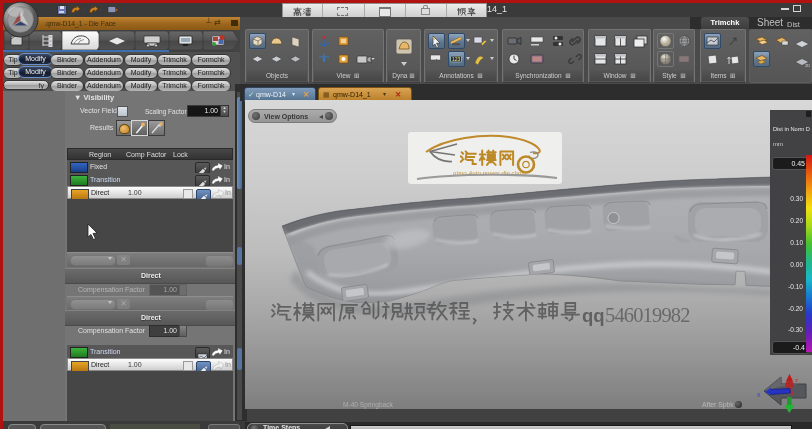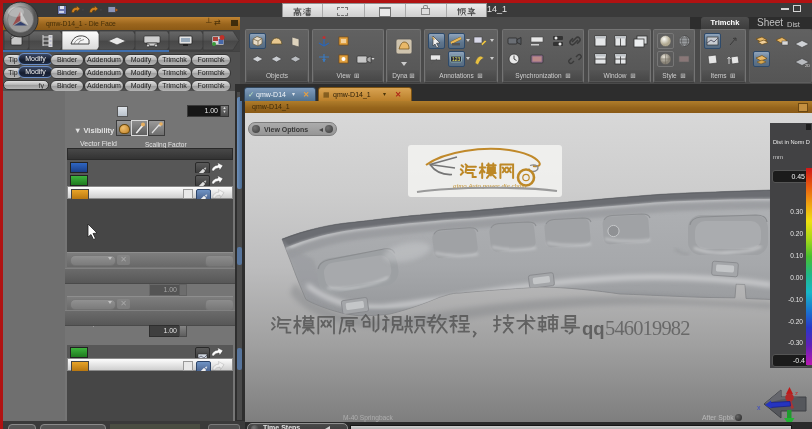--- a/index.html
+++ b/index.html
@@ -173,21 +173,21 @@
   <div class="pill" style="left:81px;top:27.5px;width:38px;">Addendum</div>
   <div class="pill" style="left:121px;top:27.5px;width:32px;">Modify</div>
   <div class="pill" style="left:154px;top:27.5px;width:33px;">Trimchk</div>
   <div class="pill" style="left:188px;top:27.5px;width:38px;">Formchk</div>
 </div>
 
 <div class="abs" style="left:3px;top:91px;width:62px;height:330px;background:#6f6f6f;"></div>
 
 <div class="abs" style="left:65px;top:91px;width:170px;height:330px;background:#757575;" id="panel">
   <style>
-    .plabel{position:absolute;font-size:7px;color:#e2e2e2;white-space:nowrap;margin-top:33px;}
+    .plabel{position:absolute;font-size:7px;color:#e2e2e2;white-space:nowrap;}
     .rowico{position:absolute;width:13px;height:10px;background:linear-gradient(#5a5a5a,#3c3c3c);border:1px solid #2a2a2a;border-radius:2px;}
     .inarrow{position:absolute;width:14px;height:11px;}
   </style>
   <div class="plabel" style="left:9px;top:2px;font-weight:bold;font-size:7.5px;">▼ Visibility</div>
   <div class="plabel" style="left:15px;top:16px;">Vector Field</div>
   <div class="abs" style="left:52px;top:14.5px;width:9px;height:9px;background:linear-gradient(#dfe4ea,#b9c2cc);border:1px solid #555;"></div>
   <div class="plabel" style="left:80px;top:16.5px;font-size:6.5px;">Scaling Factor</div>
   <div class="abs" style="left:122px;top:14px;width:30px;height:10px;background:#161616;border:1px solid #3a3a3a;color:#e8e8e8;font-size:7px;text-align:right;line-height:10px;padding-right:2px;">1.00</div>
   <div class="abs" style="left:155px;top:14px;width:7px;height:10px;background:linear-gradient(#777,#4a4a4a);border:1px solid #333;color:#ddd;font-size:4px;text-align:center;line-height:4px;">▲<br>▼</div>
   <div class="plabel" style="left:25px;top:33px;">Results</div>
@@ -573,21 +573,21 @@
     <span class="txt" style="left:14px;top:2.5px;font-size:7px;color:#2e2008;">qmw-D14_1</span>
     <span class="txt" style="left:64px;top:2px;font-size:6px;color:#4a3408;">▾</span>
     <span class="txt" style="left:76px;top:1.5px;font-size:7.5px;color:#b02818;font-weight:bold;">✕</span>
   </div>
 </div>
 
 <div class="abs" style="left:245px;top:101px;width:567px;height:12px;background:linear-gradient(#b07d2b,#96651c 55%,#8a5a16);"></div>
 <div class="txt" style="left:252px;top:103px;font-size:7px;color:#3d2a08;">qmw-D14_1</div>
 <div class="abs" style="left:798px;top:103px;width:8px;height:7px;border:1px solid #6b4812;background:#c49040;"></div>
 
-<div class="abs" style="left:245px;top:113px;width:568px;height:309px;background:linear-gradient(#d8d8d8 0%,#cdcdcd 25%,#bcbcbd 50%,#a0a0a0 75%,#7e7e7e 100%);" id="vp">
+<div class="abs" style="left:245px;top:100px;width:568px;height:309px;background:linear-gradient(#d8d8d8 0%,#cdcdcd 25%,#bcbcbd 50%,#a0a0a0 75%,#7e7e7e 100%);" id="vp">
 <svg width="567" height="309" viewBox="0 0 567 309" style="position:absolute;left:0;top:0;">
   <defs>
     <linearGradient id="bodyg" x1="0" y1="0" x2="0" y2="1">
       <stop offset="0%" stop-color="#b0b2b5"></stop>
       <stop offset="60%" stop-color="#a6a8ab"></stop>
       <stop offset="100%" stop-color="#95979a"></stop>
     </linearGradient>
     <filter id="b1" x="-20%" y="-20%" width="140%" height="140%">
             <feGaussianBlur stdDeviation="1.4"></feGaussianBlur>
           </filter>

